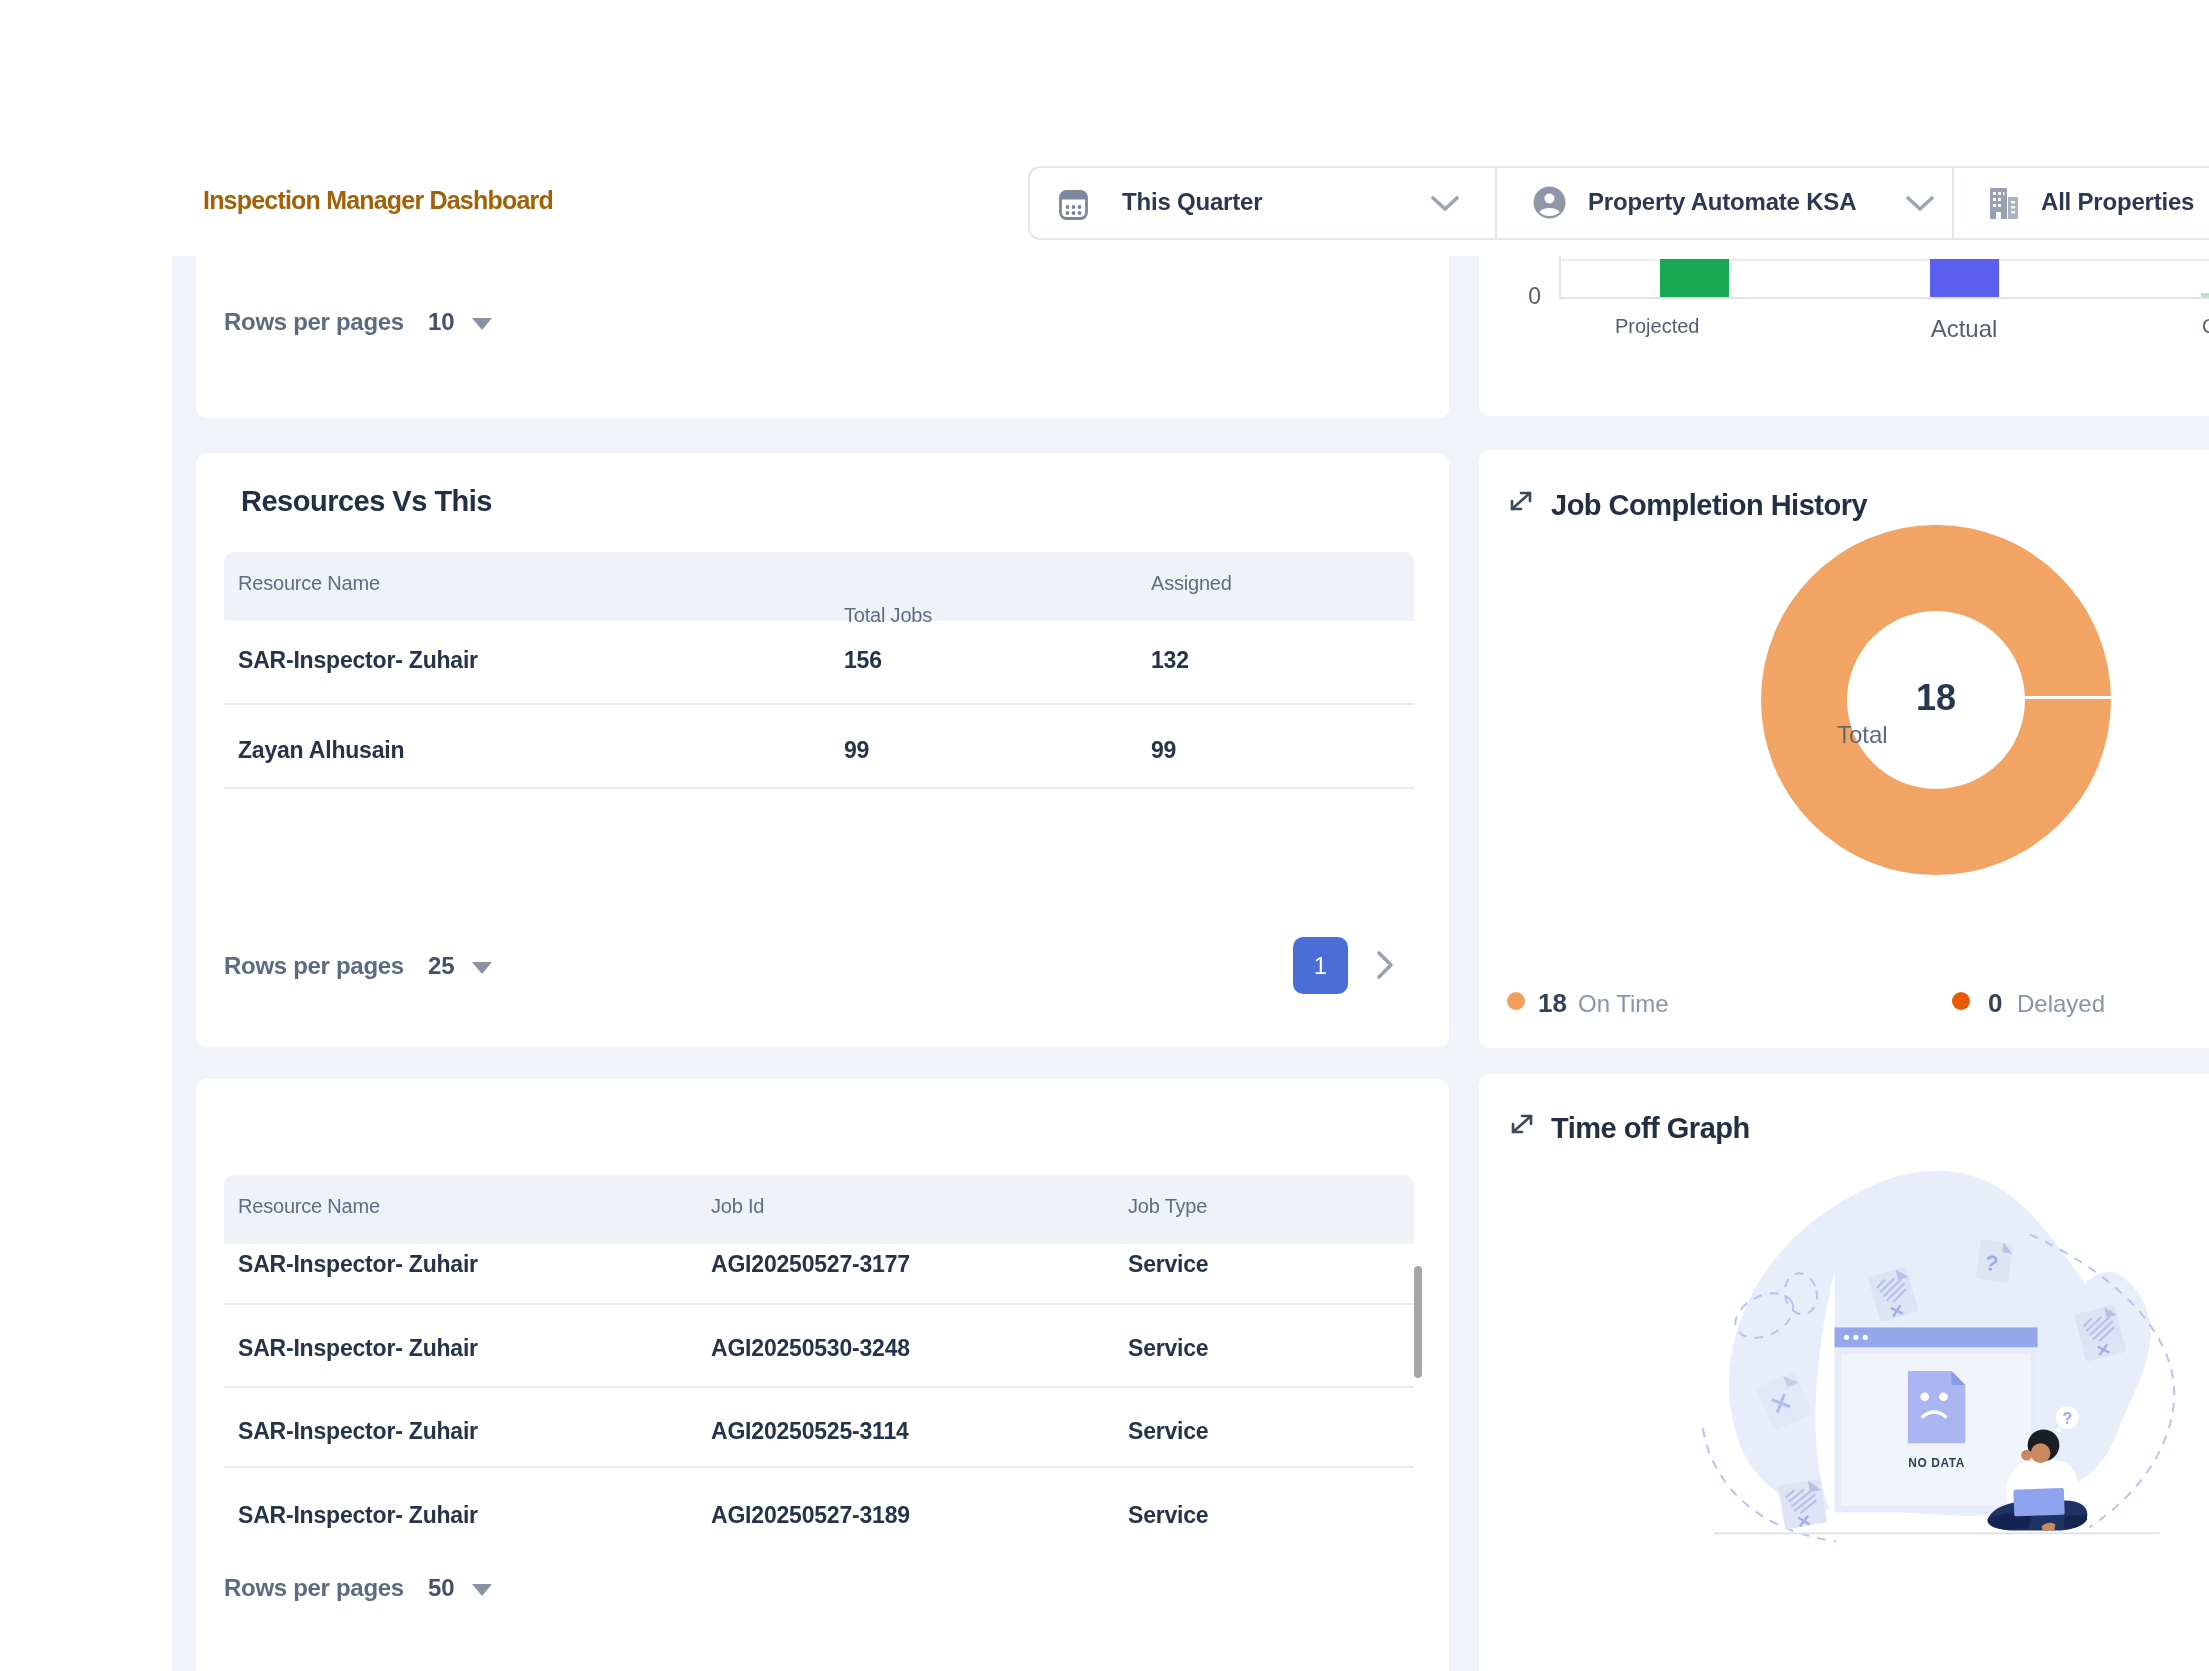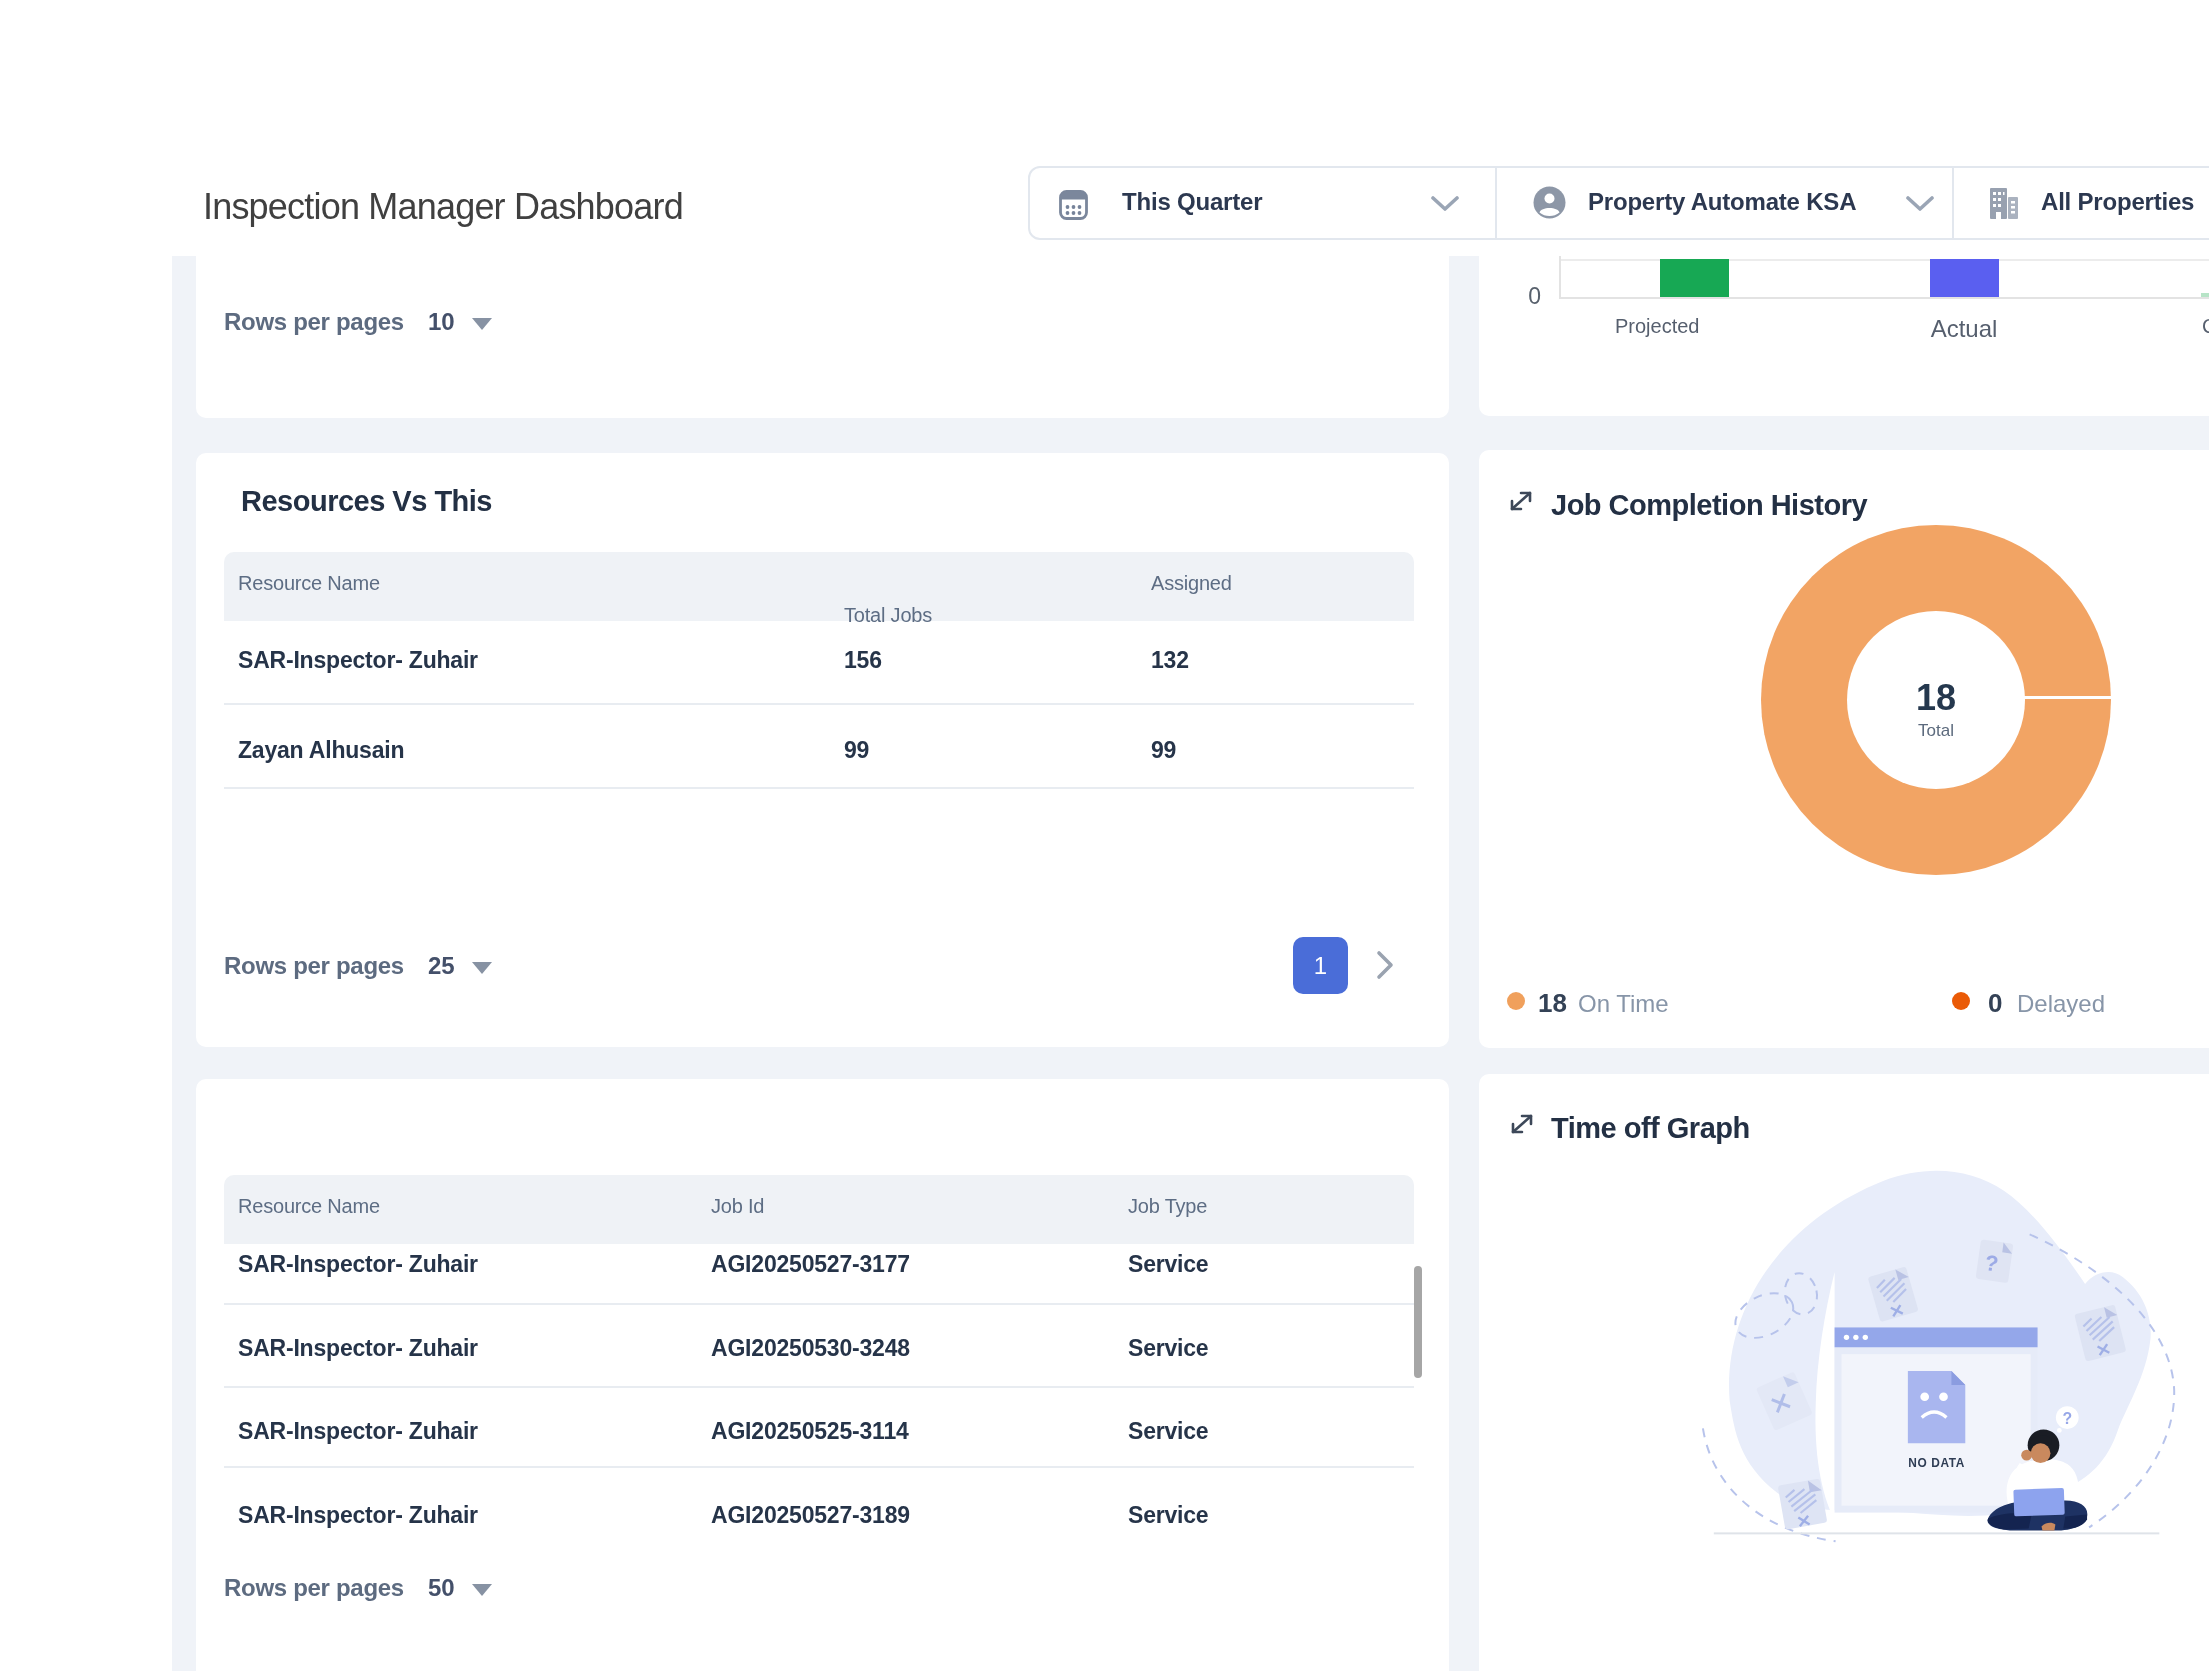--- a/index.html
+++ b/index.html
@@ -16,21 +16,21 @@
   .rowline { position:absolute; height:2px; background:#e8ecf1; }
   .hdrband { position:absolute; background:#eff2f6; border-radius:10px 10px 0 0; }
   .ctext { font-weight:700; font-size:24px; color:#2c3850; letter-spacing:-0.2px; }
 </style>
 </head>
 <body>
 <div id="page">
 
   <div class="abs" style="left:172px; top:256px; width:2037px; height:1415px; background:#f0f3f8;"></div>
 
-  <div class="abs" style="left:203px; top:186px; font-size:36px; font-weight:400; letter-spacing:-0.8px; color:#404040;">Inspection Manager Dashboard</div>
+  <div class="abs" style="left:203px; top:186px; font-size:25px; font-weight:700; letter-spacing:-0.8px; color:#a16207;">Inspection Manager Dashboard</div>
 
   <div class="abs" style="left:1028px; top:166px; width:1247px; height:74px; background:#fff; border:2px solid #e2e7ee; border-radius:12px;"></div>
   <div class="abs" style="left:1495px; top:168px; width:2px; height:70px; background:#e2e7ee;"></div>
   <div class="abs" style="left:1952px; top:168px; width:2px; height:70px; background:#e2e7ee;"></div>
 
   <svg class="abs" style="left:1059px; top:188px;" width="29" height="32" viewBox="0 0 29 32">
     <rect x="1.5" y="3.5" width="26" height="27" rx="6" fill="none" stroke="#7b879c" stroke-width="2.8"></rect>
     <path d="M 1.5 9.5 A 6 6 0 0 1 7.5 3.5 L 21.5 3.5 A 6 6 0 0 1 27.5 9.5 L 27.5 11.5 L 1.5 11.5 Z" fill="#7b879c"></path>
     <circle cx="8.5" cy="19" r="1.9" fill="#76839a"></circle>
       <circle cx="14.5" cy="19" r="1.9" fill="#76839a"></circle>
@@ -119,21 +119,21 @@
       <polyline points="4,12 4,20 13,20"></polyline>
       <polyline points="13,4 22,4 22,12"></polyline>
     </g>
   </svg>
   <div class="abs ctitle" style="left:1551px; top:489px;">Job Completion History</div>
 
   <div class="abs" style="left:1761px; top:525px; width:350px; height:350px; border-radius:50%; background:#f2a464;"></div>
   <div class="abs" style="left:1847px; top:611px; width:178px; height:178px; border-radius:50%; background:#ffffff;"></div>
   <div class="abs" style="left:2022px; top:696px; width:91px; height:3px; background:#ffffff;"></div>
   <div class="abs" style="left:1837px; top:677px; width:198px; text-align:center; font-size:36px; font-weight:700; color:#25384e;">18</div>
-  <div class="abs" style="left:1837px; top:721px; width:198px; text-align:center; font-size:17px; color:#5c6a7d;">Total</div>
+  <div class="abs" style="left:1837px; top:721px; width:198px; text-align:left; font-size:24px; color:#5c6a7d;">Total</div>
 
   <div class="abs" style="left:1507px; top:992px; width:18px; height:18px; border-radius:50%; background:#f0a05c;"></div>
   <div class="abs" style="left:1538px; top:988px; font-size:26px; font-weight:700; color:#344256;">18</div>
   <div class="abs" style="left:1578px; top:990px; font-size:24px; color:#8795a8;">On Time</div>
   <div class="abs" style="left:1952px; top:992px; width:18px; height:18px; border-radius:50%; background:#ea5a06;"></div>
   <div class="abs" style="left:1988px; top:988px; font-size:26px; font-weight:700; color:#344256;">0</div>
   <div class="abs" style="left:2017px; top:990px; font-size:24px; color:#8795a8;">Delayed</div>
 
   <div class="card" style="left:196px; top:1079px; width:1253px; height:604px;"></div>
   <div class="hdrband" style="left:224px; top:1175px; width:1190px; height:69px;"></div>

